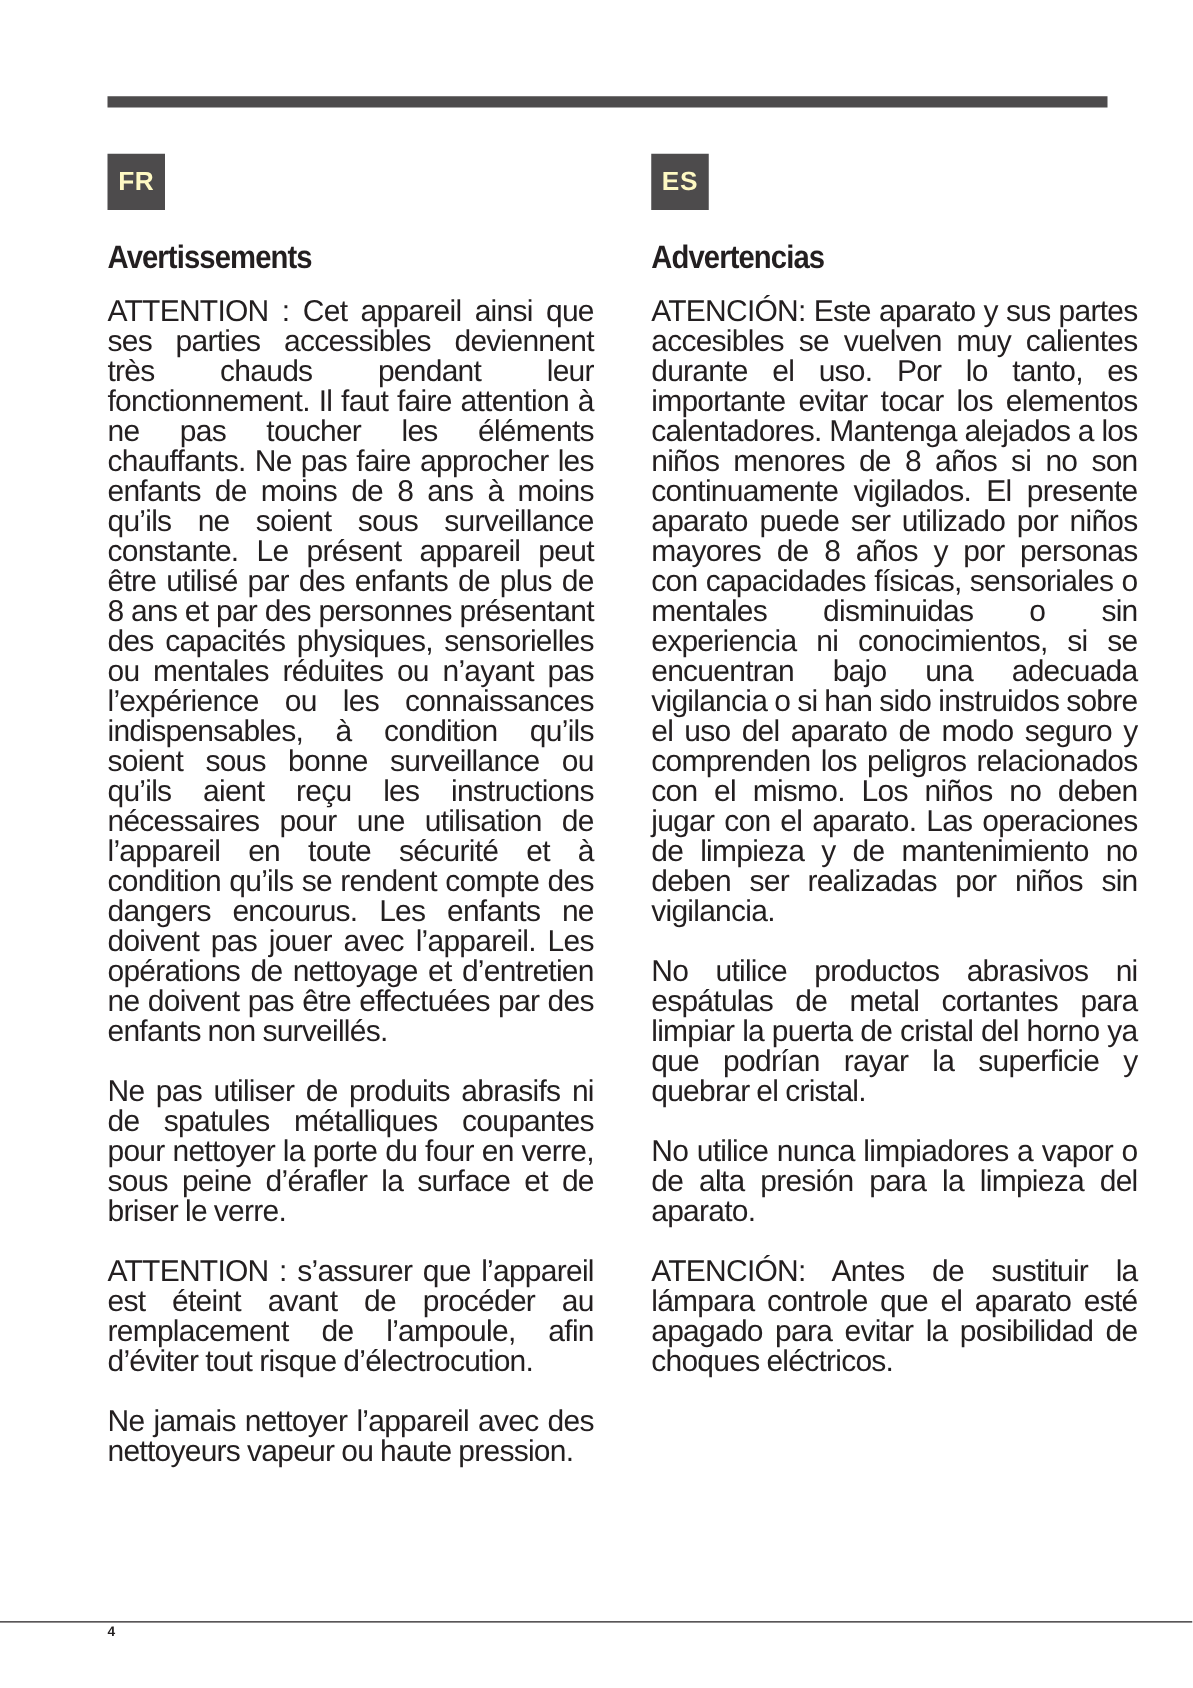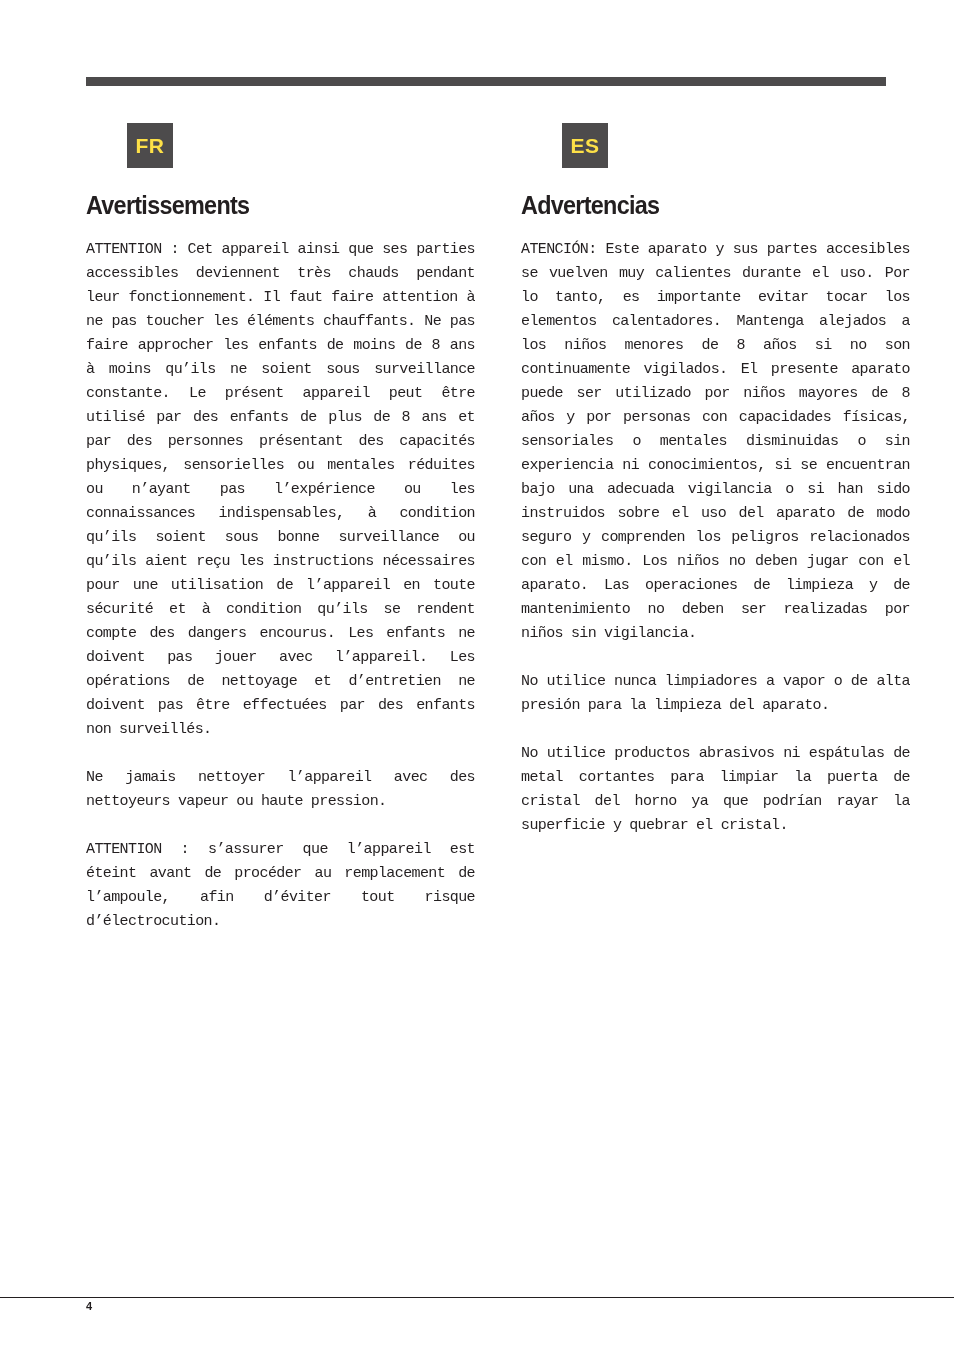--- a/index.html
+++ b/index.html
@@ -2,50 +2,52 @@
 <html><head>
   <meta charset="utf-8">
   <style>
     html, body { margin: 0; padding: 0; background: #ffffff; }
     body { width: 954px; height: 1350px; position: relative; overflow: hidden;
            font-family: "Liberation Sans", sans-serif; color: #231f20; }
     .top-rule { position: absolute; left: 86px; top: 77px; width: 800px; height: 9px; background: #4d4b4c; }
     .col { position: absolute; top: 123px; width: 389px; }
     .col.fr { left: 86px; }
     .col.es { left: 521px; }
-    .lang-badge { width: 46px; height: 45px; background: #4d4b4c; color: #fde047;
-                  font-weight: bold; font-size: 21px; line-height: 45px; text-align: center; letter-spacing: 0.5px; margin-left: 41px; }
+    .lang-badge { width: 46px; height: 45px; background: #4d4b4c; color: #fef9c3;
+                  font-weight: bold; font-size: 21px; line-height: 45px; text-align: center; letter-spacing: 0.5px; }
     .section-title { margin-top: 22px; font-size: 26px; font-weight: bold; letter-spacing: -0.8px;
                      line-height: 30px; transform: scaleX(0.9); transform-origin: left; white-space: nowrap; }
     .paragraphs { margin-top: 18px; }
-    .para { font-size: 15px; line-height: 24px; text-align: justify; margin: 0 0 24px 0;
-            letter-spacing: -0.6px; word-spacing: -0.5px; font-family: Liberation Mono, monospace; }
+    .para { font-size: 24px; line-height: 24px; text-align: justify; margin: 0 0 24px 0;
+            letter-spacing: -0.6px; word-spacing: -0.5px; }
     .para .bang { font-weight: bold; }
     .bottom-rule { position: absolute; left: 0; top: 1297px; width: 954px; height: 1px; background: #231f20; }
     .page-number { position: absolute; left: 86px; top: 1300px; font-size: 11px; font-weight: bold; }
   </style>
 </head>
 <body>
 
 <div class="top-rule"></div>
 
 <div class="col fr">
   <div class="lang-badge">FR</div>
   <div class="section-title">Avertissements</div>
   <div class="paragraphs">
     <p class="para"><span class="bang"></span><span>ATTENTION : Cet appareil ainsi que ses parties accessibles deviennent très chauds pendant leur fonctionnement. Il faut faire attention à ne pas toucher les éléments chauffants. Ne pas faire approcher les enfants de moins de 8 ans à moins qu’ils ne soient sous surveillance constante. Le présent appareil peut être utilisé par des enfants de plus de 8 ans et par des personnes présentant des capacités physiques, sensorielles ou mentales réduites ou n’ayant pas l’expérience ou les connaissances indispensables, à condition qu’ils soient sous bonne surveillance ou qu’ils aient reçu les instructions nécessaires pour une utilisation de l’appareil en toute sécurité et à condition qu’ils se rendent compte des dangers encourus. Les enfants ne doivent pas jouer avec l’appareil. Les opérations de nettoyage et d’entretien ne doivent pas être effectuées par des enfants non surveillés.</span></p>
+    <p class="para"><span class="bang"></span><span>Ne pas utiliser de produits abrasifs ni de spatules métalliques coupantes pour nettoyer la porte du four en verre, sous peine d’érafler la surface et de briser le verre.</span></p>
+    <p class="para"><span class="bang"></span><span>ATTENTION : s’assurer que l’appareil est éteint avant de procéder au remplacement de l’ampoule, afin d’éviter tout risque d’électrocution.</span></p>
     <p class="para"><span class="bang"></span><span>Ne jamais nettoyer l’appareil avec des nettoyeurs vapeur ou haute pression.</span></p>
-    <p class="para"><span class="bang"></span><span>ATTENTION : s’assurer que l’appareil est éteint avant de procéder au remplacement de l’ampoule, afin d’éviter tout risque d’électrocution.</span></p>
   </div>
 </div>
 
 <div class="col es">
   <div class="lang-badge">ES</div>
   <div class="section-title">Advertencias</div>
   <div class="paragraphs">
     <p class="para"><span class="bang"></span><span>ATENCIÓN: Este aparato y sus partes accesibles se vuelven muy calientes durante el uso. Por lo tanto, es importante evitar tocar los elementos calentadores. Mantenga alejados a los niños menores de 8 años si no son continuamente vigilados.  El presente aparato puede ser utilizado por niños mayores de 8 años y por personas con capacidades físicas, sensoriales o mentales disminuidas o sin experiencia ni conocimientos, si se encuentran bajo una adecuada vigilancia o si han sido instruidos sobre el uso del aparato de modo seguro y comprenden los peligros relacionados con el mismo. Los  niños no deben jugar con el aparato. Las operaciones de limpieza y de mantenimiento no deben ser realizadas por niños sin vigilancia.</span></p>
+    <p class="para"><span class="bang"></span><span>No utilice productos abrasivos ni espátulas de metal cortantes para limpiar la puerta de cristal del horno ya que podrían rayar la superficie y quebrar el cristal.</span></p>
     <p class="para"><span class="bang"></span><span>No utilice nunca limpiadores a vapor o de alta presión para la limpieza del aparato.</span></p>
-    <p class="para"><span class="bang"></span><span>No utilice productos abrasivos ni espátulas de metal cortantes para limpiar la puerta de cristal del horno ya que podrían rayar la superficie y quebrar el cristal.</span></p>
+    <p class="para"><span class="bang"></span><span>ATENCIÓN: Antes de sustituir la lámpara controle que el aparato esté apagado para evitar la posibilidad de choques eléctricos.</span></p>
   </div>
 </div>
 
 <div class="bottom-rule"></div>
 <div class="page-number">4</div>
 
 </body></html>

